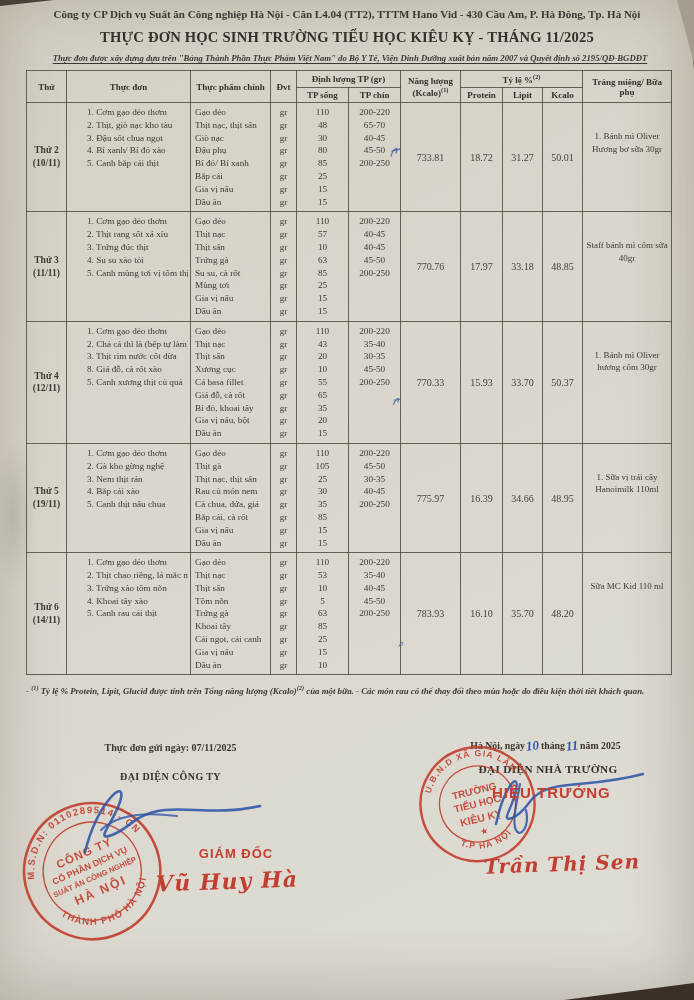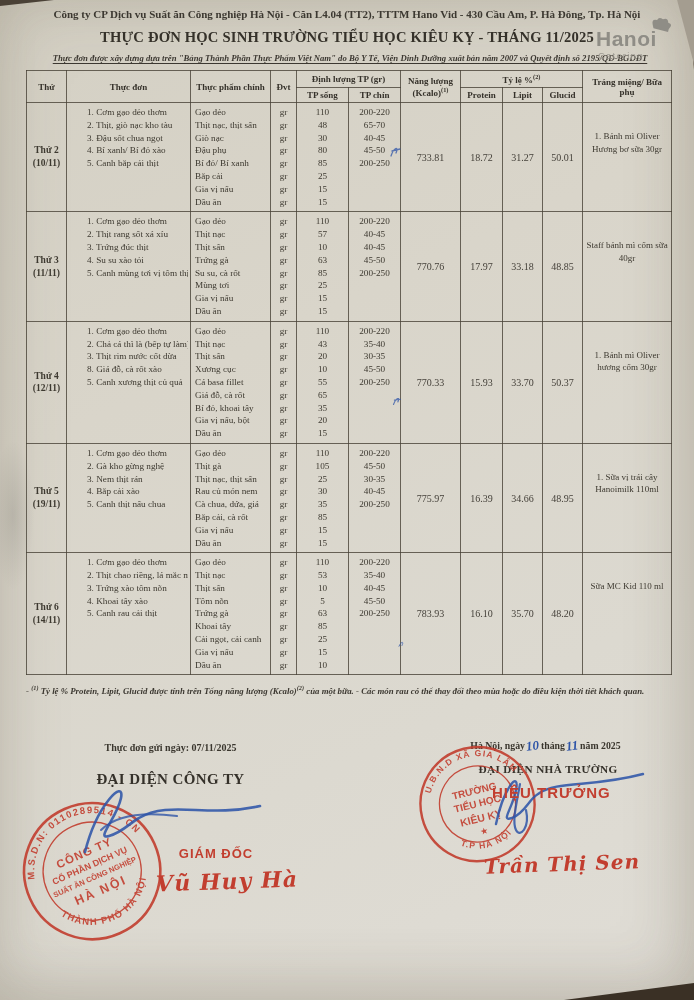--- a/index.html
+++ b/index.html
@@ -50,53 +50,46 @@
   .c-dessert{text-align:center;padding-top:27px;font-size:9px;line-height:12.5px;}
 
   
   .notes{margin:5px 14px 0 26px;font-style:italic;font-weight:bold;font-size:8.8px;color:#3c3831;line-height:16px;}
   .note-label{text-decoration:underline;text-underline-offset:2px;}
   .sig-area{position:absolute;left:0;top:0;width:586px;height:1000px;pointer-events:none;}
   .sent-date{position:absolute;left:58px;top:742px;width:225px;text-align:center;font-weight:bold;font-size:10px;}
   .place-date{position:absolute;left:428px;top:737px;width:235px;text-align:center;font-weight:bold;font-size:9.8px;}
   .hand{display:inline-block;color:#2f55a8;font-style:italic;font-weight:bold;font-size:13px;
     transform:rotate(-7deg);margin:0 -1px;position:relative;top:1px;}
-  .company-rep{position:absolute;left:58px;top:771px;width:225px;text-align:center;font-weight:bold;font-size:15px;letter-spacing:.4px;color:#35312a;}
+  .company-rep{position:absolute;left:58px;top:771px;width:225px;text-align:center;font-weight:bold;font-size:10px;letter-spacing:.4px;color:#35312a;}
   .school-rep{position:absolute;left:428px;top:763px;width:240px;text-align:center;font-weight:bold;font-size:11.2px;letter-spacing:.4px;color:#35312a;}
   .stamp{position:absolute;opacity:.9;}
   .stamp-company{left:20px;top:798px;transform:rotate(-24deg);}
   .stamp-school{left:416px;top:742px;transform:rotate(-14deg);}
   .red-title{position:absolute;color:#c23e2f;font-weight:bold;font-family:"Liberation Sans",sans-serif;letter-spacing:1px;}
-  .director-title{left:136px;top:846px;width:160px;text-align:center;font-size:13px;}
+  .director-title{left:156px;top:846px;width:160px;text-align:center;font-size:13px;}
   .principal-title{left:492px;top:784px;width:180px;text-align:left;font-size:15px;}
   .script-name{position:absolute;color:#c23e2f;font-style:italic;font-weight:bold;font-size:21px;letter-spacing:1px;
     font-family:"DejaVu Serif",serif;transform:rotate(-2deg);}
   .director-name{left:122px;top:868px;width:210px;text-align:center;font-size:22px;}
   .principal-name{left:462px;top:852px;width:200px;text-align:center;font-size:20px;}
   .sig{position:absolute;}
   .pen-mark{position:absolute;opacity:.75;}
 </style>
 </head>
 <body>
 
 <div class="paper">
 
   <div class="smudge"></div>
 
   <div class="company-line">Công ty CP Dịch vụ Suất ăn Công nghiệp Hà Nội - Căn L4.04 (TT2), TTTM Hano Vid - 430 Cầu Am, P. Hà Đông, Tp. Hà Nội</div>
   <div class="doc-title">THỰC ĐƠN HỌC SINH TRƯỜNG TIỂU HỌC KIÊU KỴ - THÁNG 11/2025</div>
   <div class="doc-subtitle">Thực đơn được xây dựng dựa trên "Bảng Thành Phần Thực Phẩm Việt Nam" do Bộ Y Tế, Viện Dinh Dưỡng xuất bản năm 2007 và Quyết định số 2195/QĐ-BGDĐT</div>
 
-  <div class="logo">
-    <svg class="hat" width="26" height="18" viewBox="0 0 26 18">
-      <path d="M5 11 Q2 5 8 5 Q9 1 13.5 3 Q18 0 19.5 5 Q25 5 21.5 11 L21.5 14 L6.5 14 Z" fill="#8f8d86"></path>
-    </svg>
-    <div class="logo-word">Hanoi</div>
-    <div class="logo-sub">Catering</div>
-  </div>
 
   <table>
     <colgroup>
       <col style="width:40px">
         <col style="width:124px">
         <col style="width:80px">
         <col style="width:26px">
       <col style="width:52px">
         <col style="width:52px">
         <col style="width:60px">
@@ -119,21 +112,21 @@
         <th colspan="3">
           <span>Tỷ lệ %</span><sup>(2)</sup>
         </th>
         <th rowspan="2">Tráng miệng/ Bữa phụ</th>
       </tr>
       <tr>
         <th>TP sống</th>
         <th>TP chín</th>
         <th>Protein</th>
         <th>Lipit</th>
-        <th>Glucid</th>
+        <th>Kcalo</th>
       </tr>
     </thead>
     <tbody>
         <tr>
           <td class="c-day">
             <div class="line">Thứ 2</div>
             <div class="line">(10/11)</div>
           </td>
           <td class="c-menu">
             <div class="line">1. Cơm gạo dẻo thơm</div>

